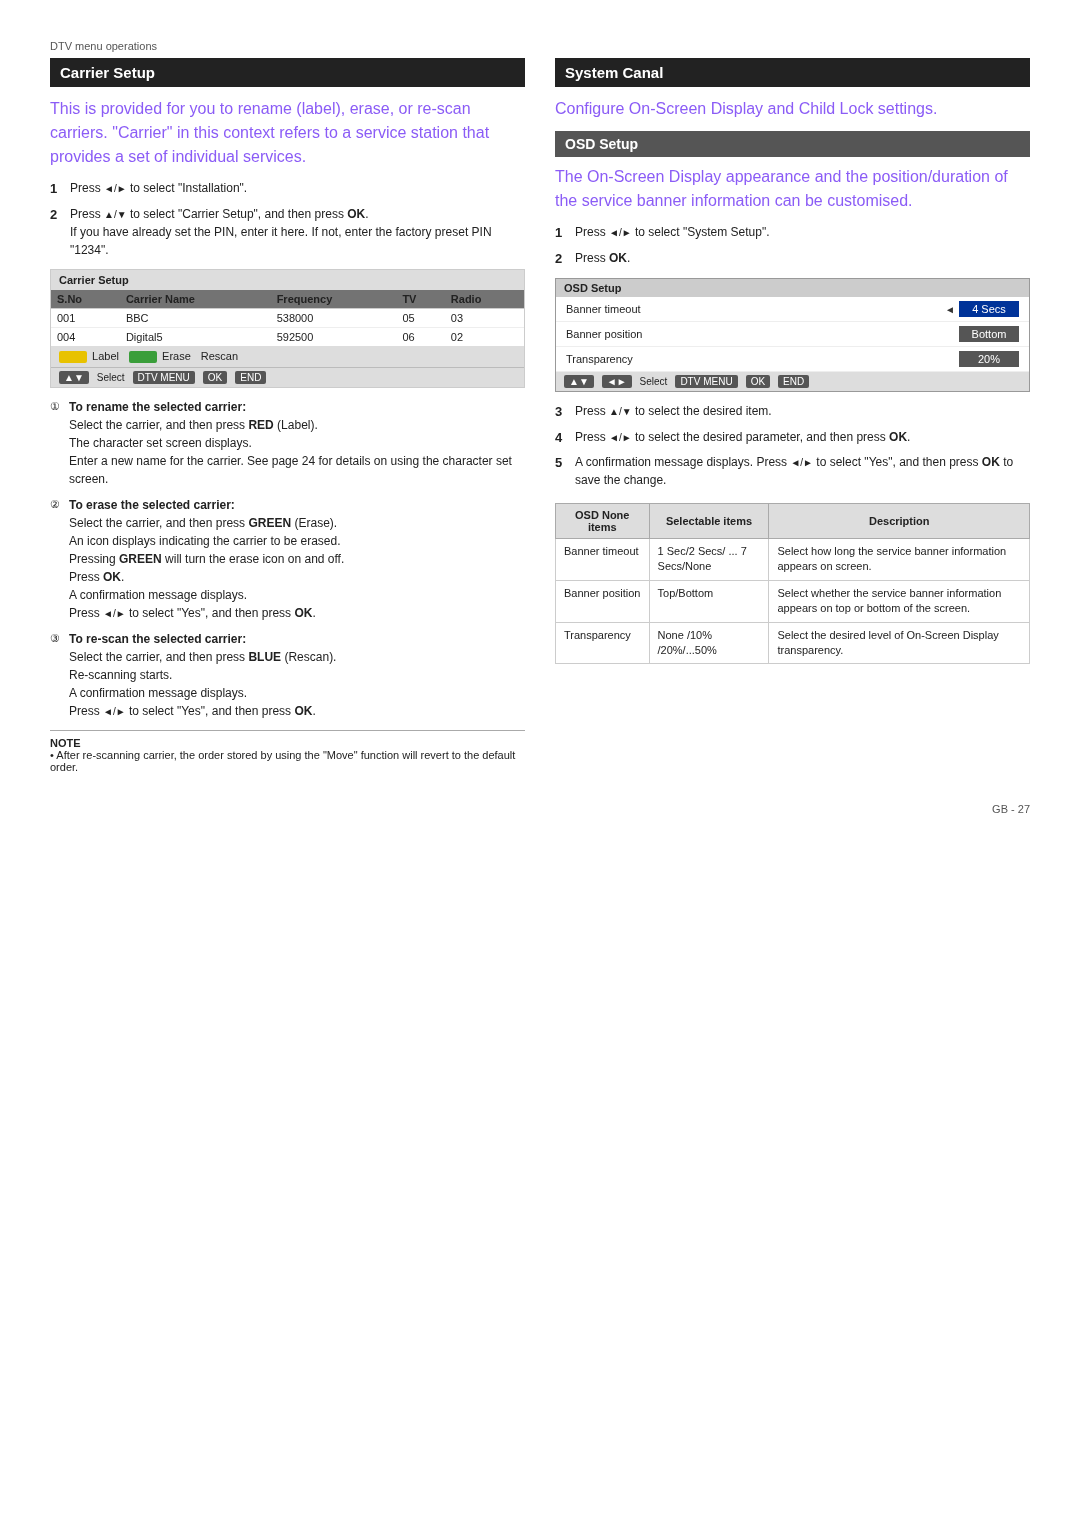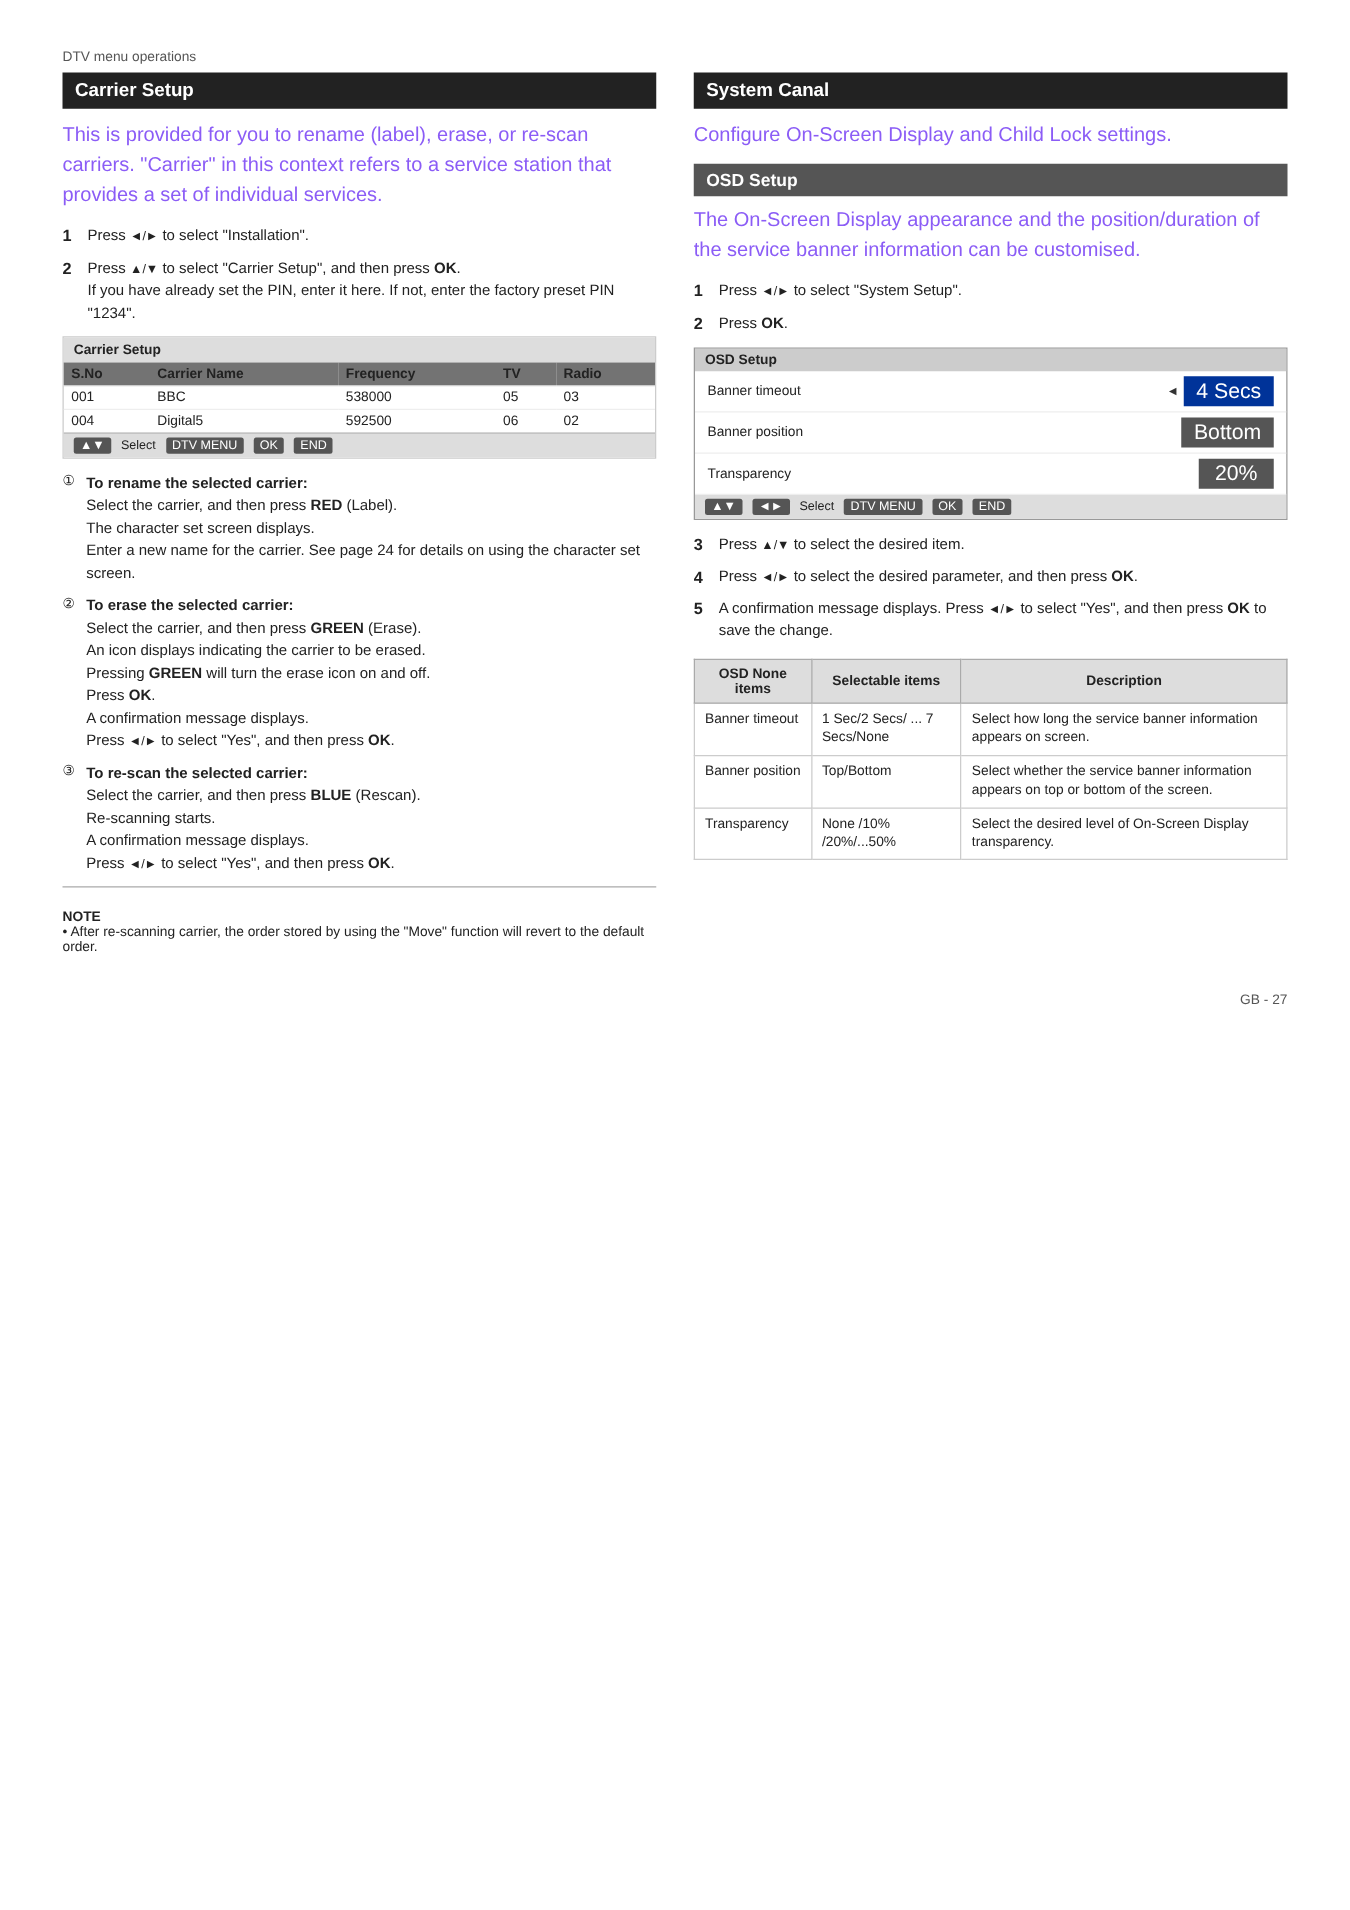--- a/index.html
+++ b/index.html
@@ -143,21 +143,21 @@
       line-height: 1.5;
     }
     .substep-num {
       font-size: 11px;
       min-width: 14px;
     }
 
     .note-box {
       border-top: 1px solid #aaa;
       margin-top: 10px;
-      padding-top: 18px;
+      padding-top: 6px;
       font-size: 11px;
     }
     .note-title { font-weight: bold; font-size: 11px; }
 
     
     .osd-screen {
       border: 1px solid #999;
       margin: 10px 0;
       font-size: 11px;
     }
@@ -172,21 +172,21 @@
       align-items: center;
       padding: 4px 10px;
       border-bottom: 1px solid #eee;
     }
     .osd-row:last-of-type { border-bottom: none; }
     .osd-label { flex: 1; font-size: 11px; }
     .osd-value {
       background: #555;
       color: #fff;
       padding: 2px 10px;
-      font-size: 17px;
+      font-size: 11px;
       min-width: 60px;
       text-align: center;
     }
     .osd-value.highlight { background: #003399; }
     .osd-arrow { font-size: 10px; margin-right: 4px; color: #333; }
     .osd-nav-bar {
       background: #ddd;
       display: flex;
       align-items: center;
       padding: 3px 8px;
@@ -273,20 +273,25 @@
             </tr>
             <tr>
               <td>004</td>
               <td>Digital5</td>
               <td>592500</td>
               <td>06</td>
               <td>02</td>
             </tr>
           </tbody>
       </table>
+      <div class="carrier-bottom-bar">
+        <span><span class="color-btn btn-yellow"></span> Label</span>
+        <span><span class="color-btn btn-green"></span> Erase</span>
+        <span>Rescan</span>
+      </div>
       <div class="carrier-nav-bar">
         <span class="nav-key">▲▼</span>
         <span>Select</span>
         <span class="nav-key">DTV MENU</span>
         <span class="nav-key">OK</span>
         <span class="nav-key">END</span>
       </div>
     </div>
 
     <ul class="substeps">

